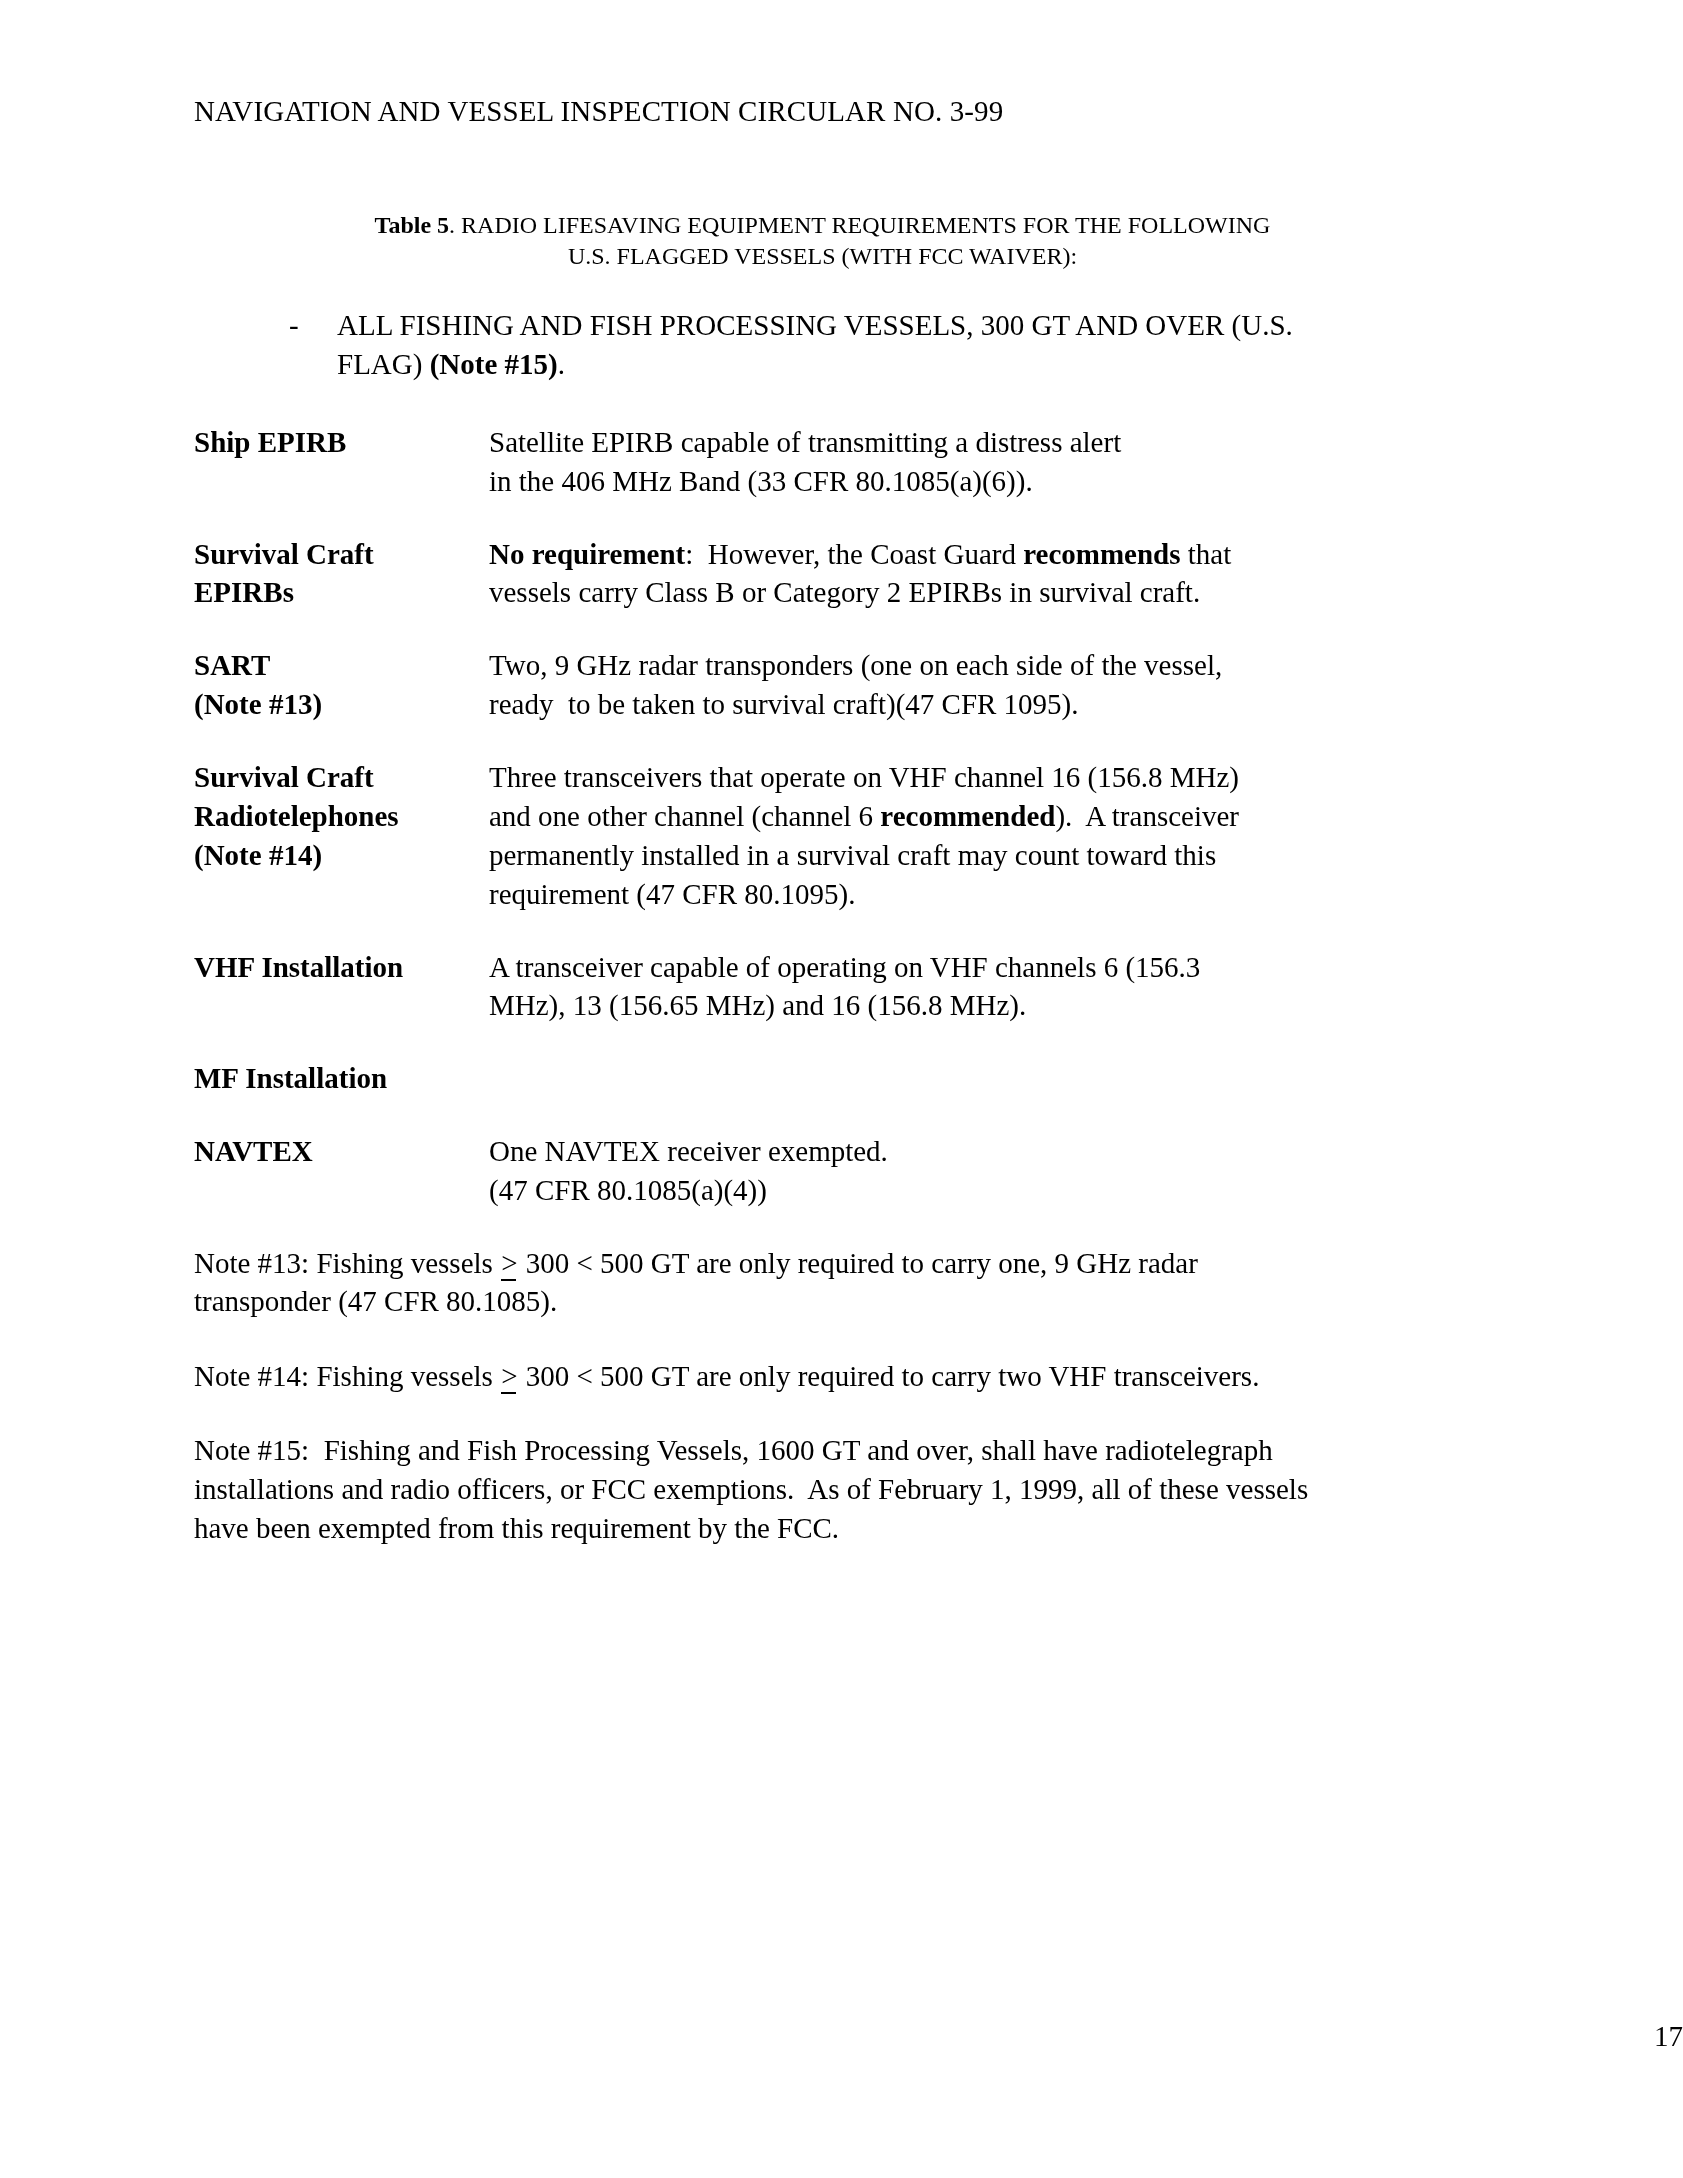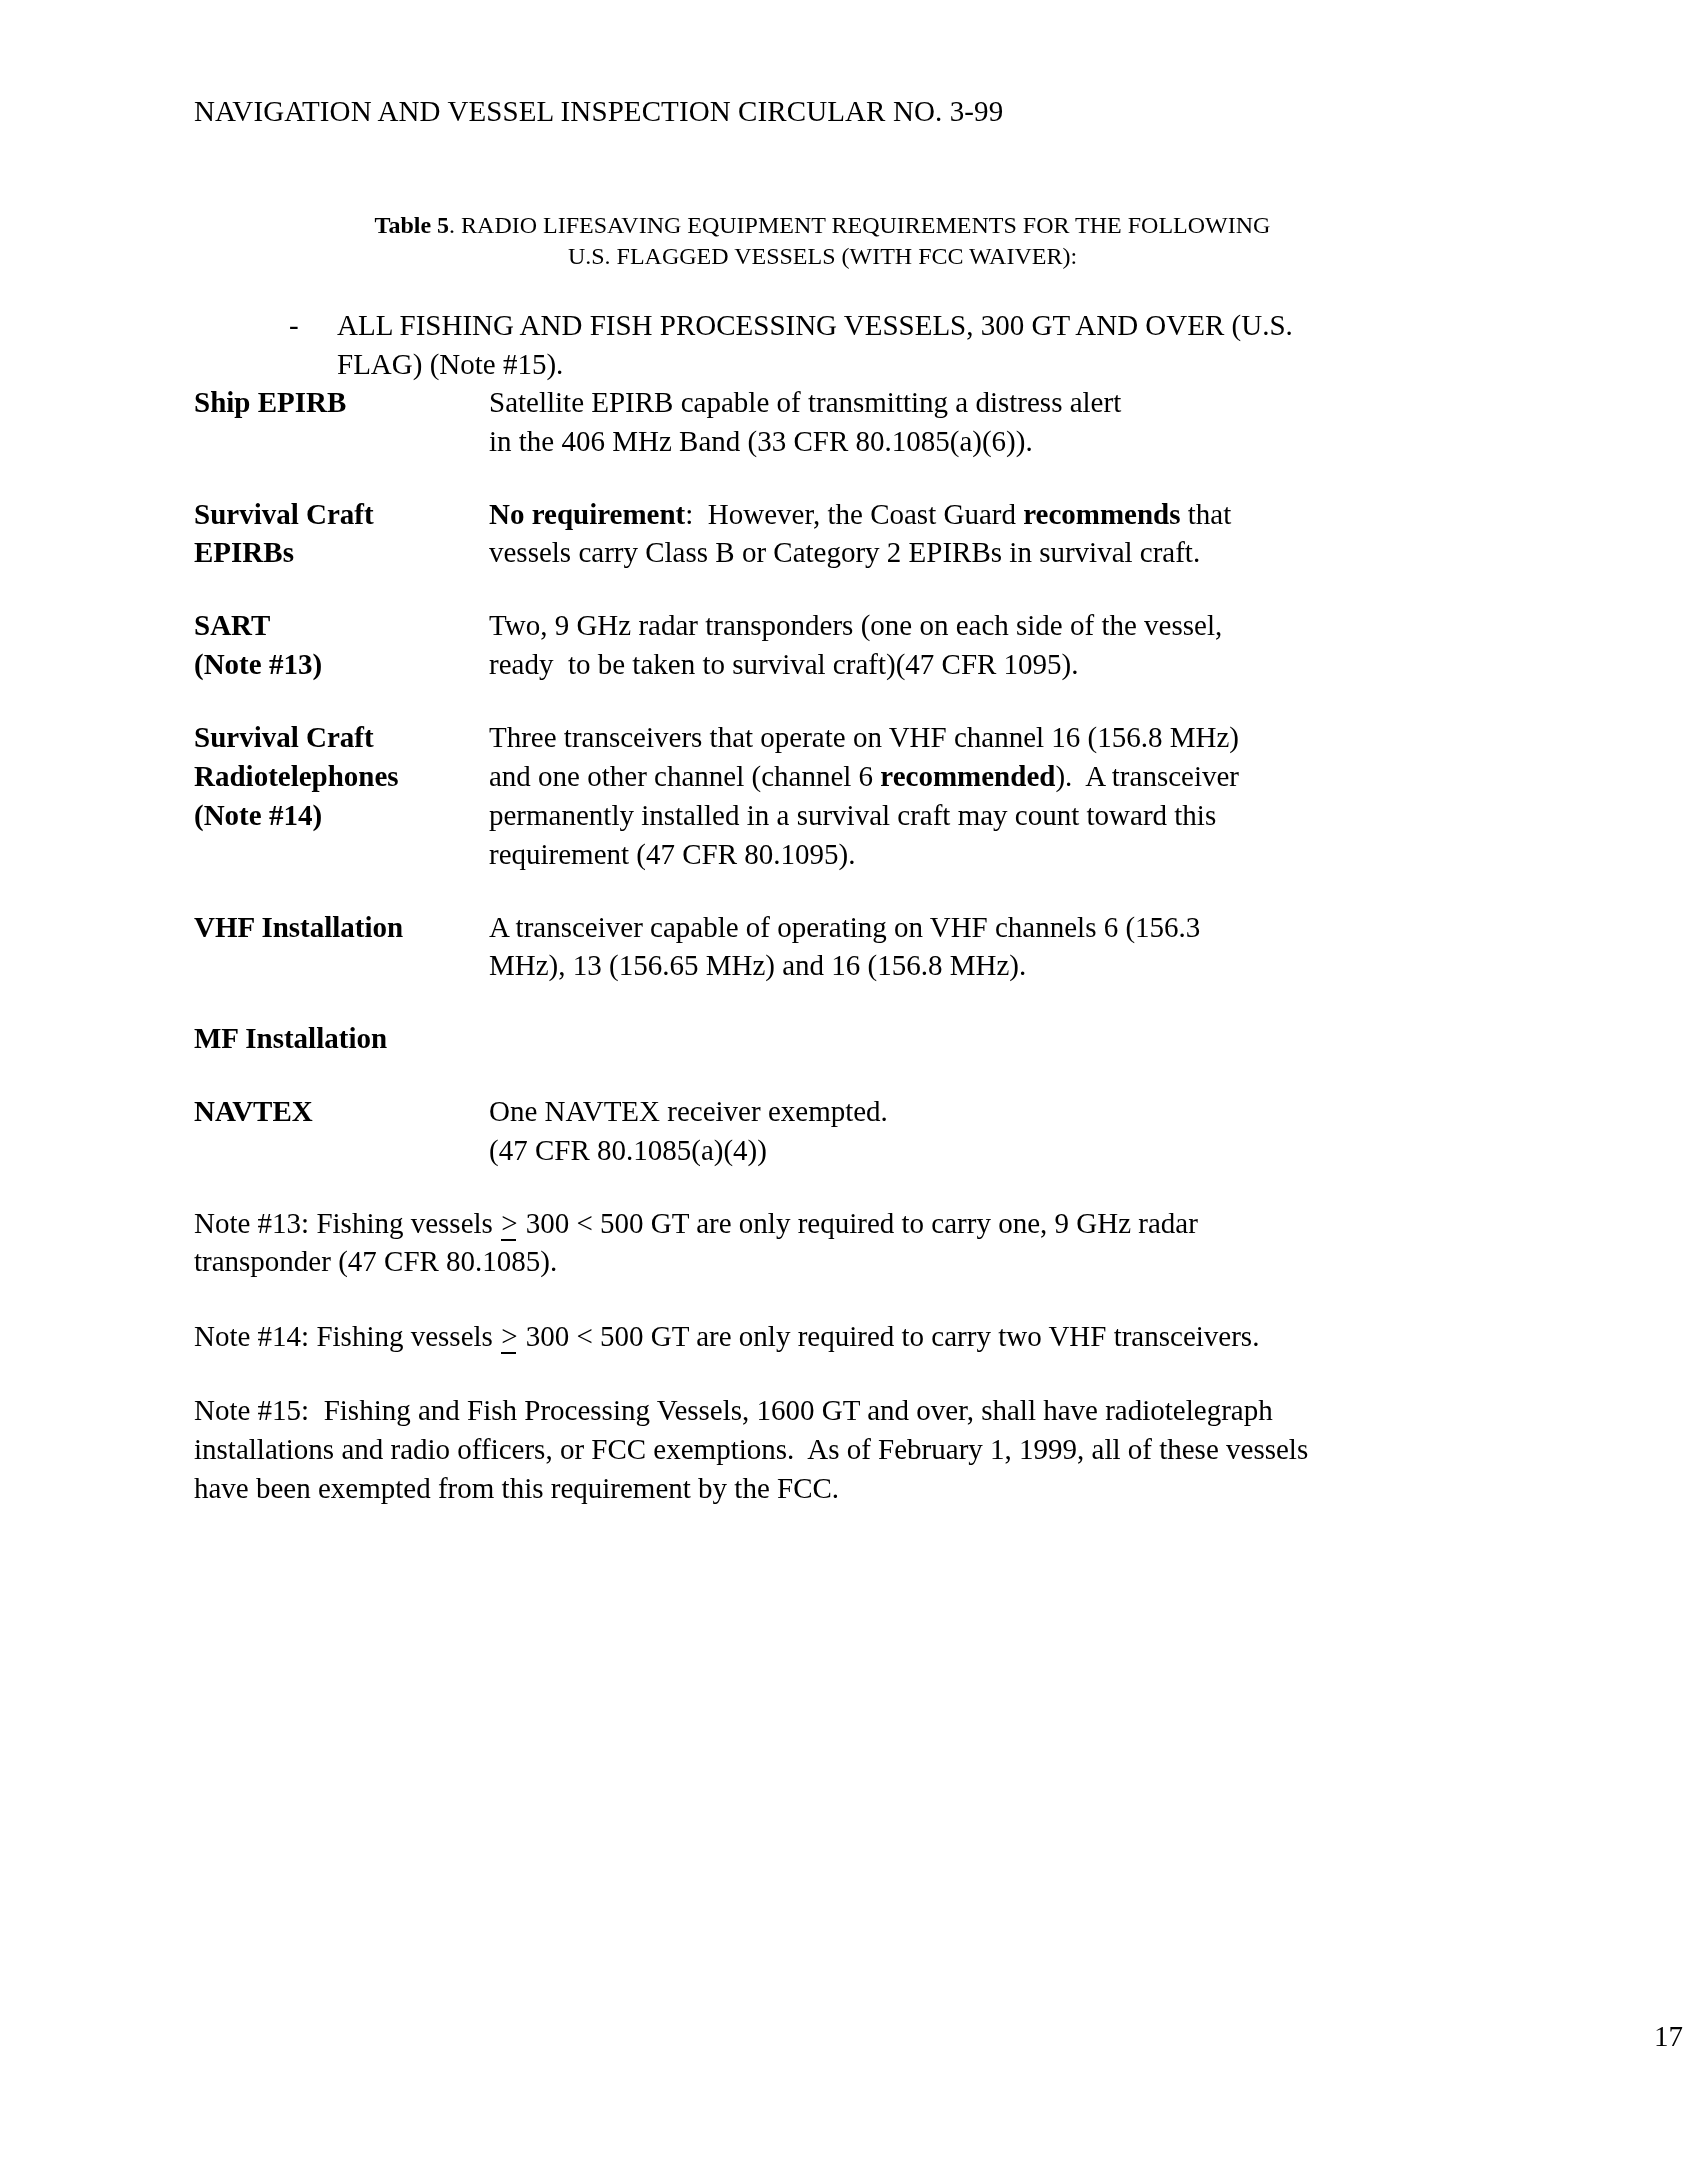--- a/index.html
+++ b/index.html
@@ -59,24 +59,25 @@
     flex: 0 0 48px;
     font-size: 29px;
   }
   .bullet-text {
     flex: 1 1 auto;
     text-indent: 0;
   }
   .bullet-text .cont {
     display: block;
   }
-  .bullet-text .b { font-weight: normal; }
+  .bullet-text .b { font-weight: bold; }
 
   
   .rows {
+    margin-top: 40px;
   }
   .row {
     display: flex;
     align-items: flex-start;
     margin-bottom: 34px;
   }
   .row-term {
     flex: 0 0 295px;
     width: 295px;
     font-weight: bold;

